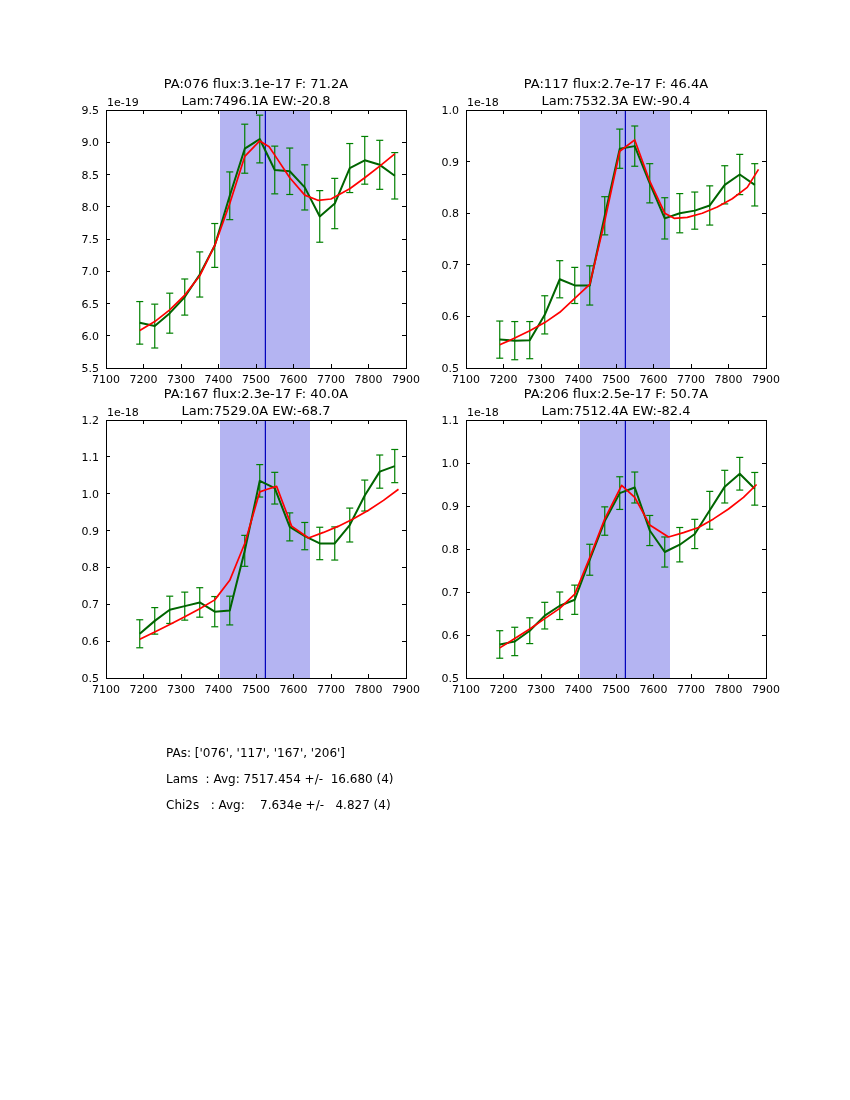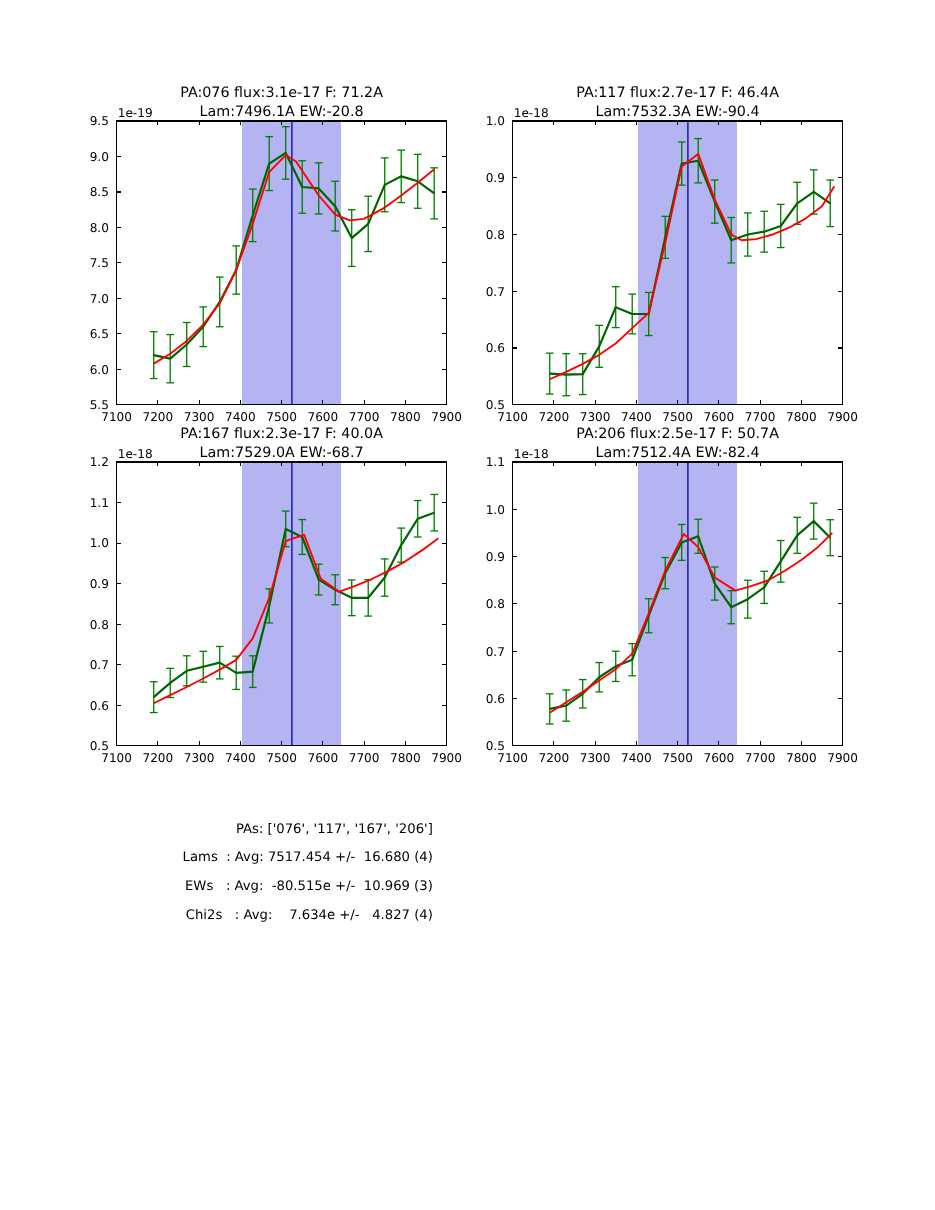--- a/index.html
+++ b/index.html
@@ -1,21 +1,21 @@
 <!DOCTYPE html>
 <html><head>
 <meta charset="utf-8">
 <style>
   html,body{margin:0;padding:0;background:#ffffff;}
   #figure{position:relative;width:850px;height:1100px;background:#ffffff;overflow:hidden;
           font-family:"DejaVu Sans","Liberation Sans",sans-serif;}
   svg text{font-family:"DejaVu Sans","Liberation Sans",sans-serif;fill:#000000;}
   svg .tick-label{font-size:11px;}
   svg .plot-title{font-size:13px;}
-  #summary{position:absolute;left:166px;top:740px;text-align:right;}
+  #summary{position:absolute;left:166px;top:740px;}
   #summary .sum-line{white-space:pre;font-size:12px;color:#000000;height:26px;line-height:26px;}
 </style>
 </head>
 <body>
 
 <div id="figure">
   <svg id="charts" width="850" height="730" viewBox="0 0 850 730" style="position:absolute;left:0;top:0;">
       <g>
         <rect x="219.625" y="110" width="90.75" height="258" fill="#b4b4f2" shape-rendering="crispEdges"></rect>
         <line x1="265.375" x2="265.375" y1="110" y2="368" stroke="#0000bb" stroke-width="1.2"></line>
@@ -476,16 +476,15 @@
         <text x="459" y="424" text-anchor="end" class="tick-label">1.1</text>
         <text x="616" y="398" text-anchor="middle" class="plot-title">PA:206 flux:2.5e-17 F: 50.7A</text>
         <text x="616" y="415" text-anchor="middle" class="plot-title">Lam:7512.4A EW:-82.4</text>
         <text x="467" y="416" class="tick-label">1e-18</text>
       </g>
     </svg>
 
   <div id="summary">
     <div class="sum-line">PAs: ['076', '117', '167', '206']</div>
     <div class="sum-line">Lams  : Avg: 7517.454 +/-  16.680 (4)</div>
-    <div class="sum-line">EWs   : Avg:  -80.515e +/-  10.969 (3)</div>
     <div class="sum-line">Chi2s   : Avg:    7.634e +/-   4.827 (4)</div>
   </div>
 </div>
 
 </body></html>

